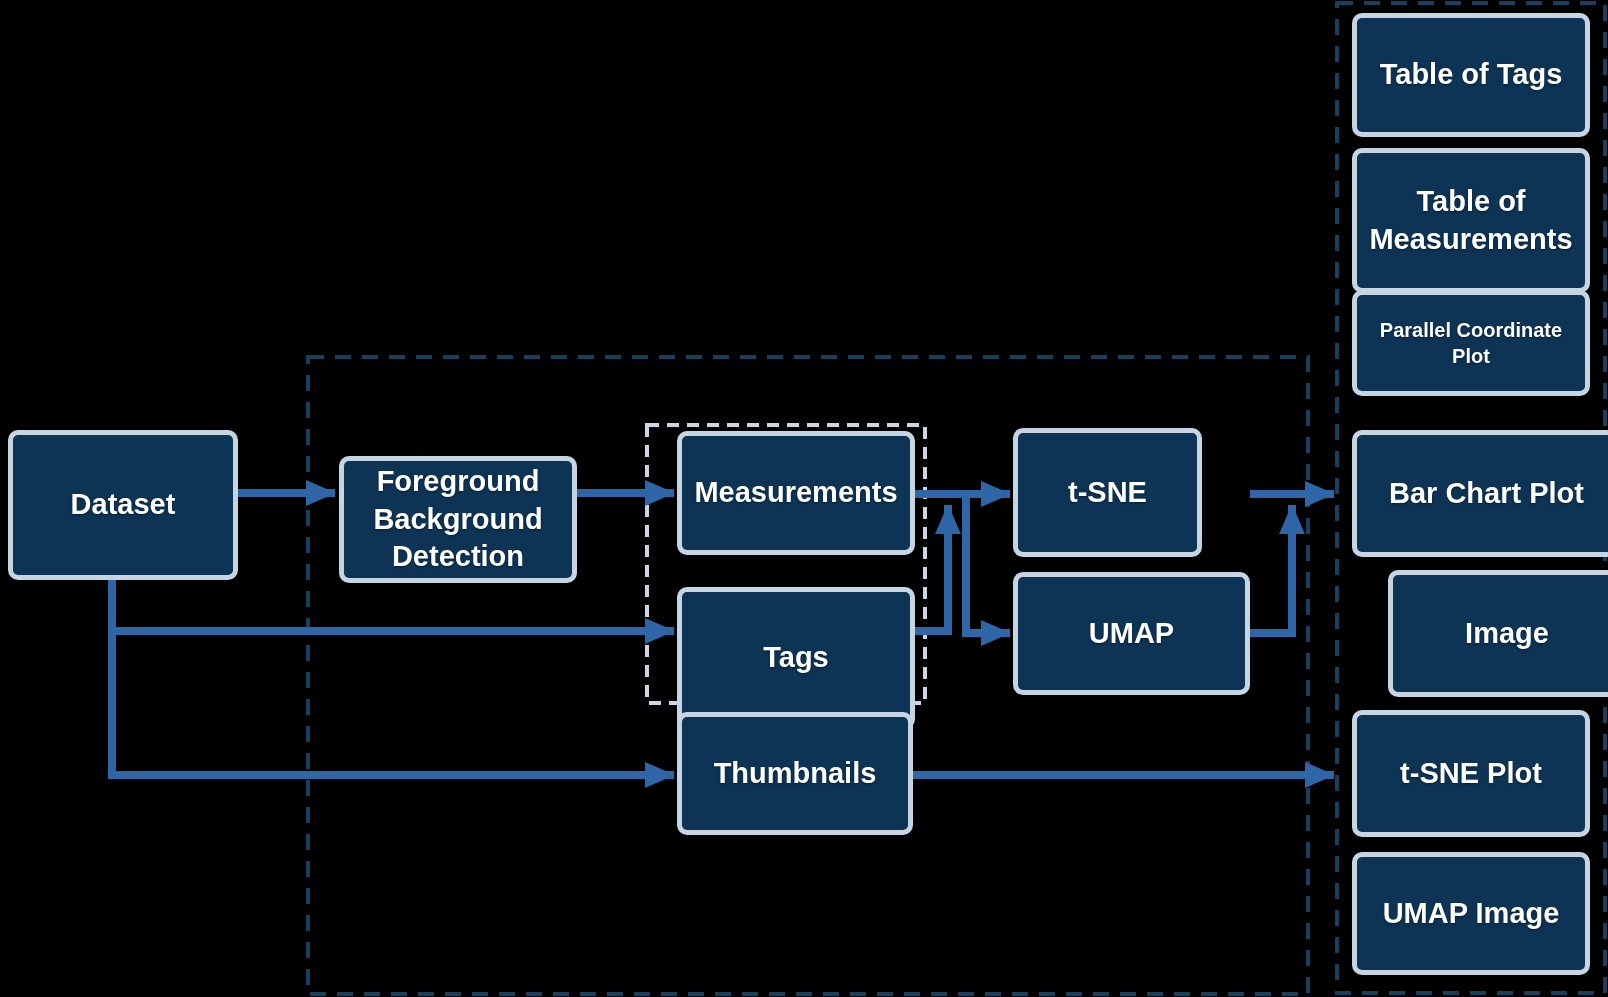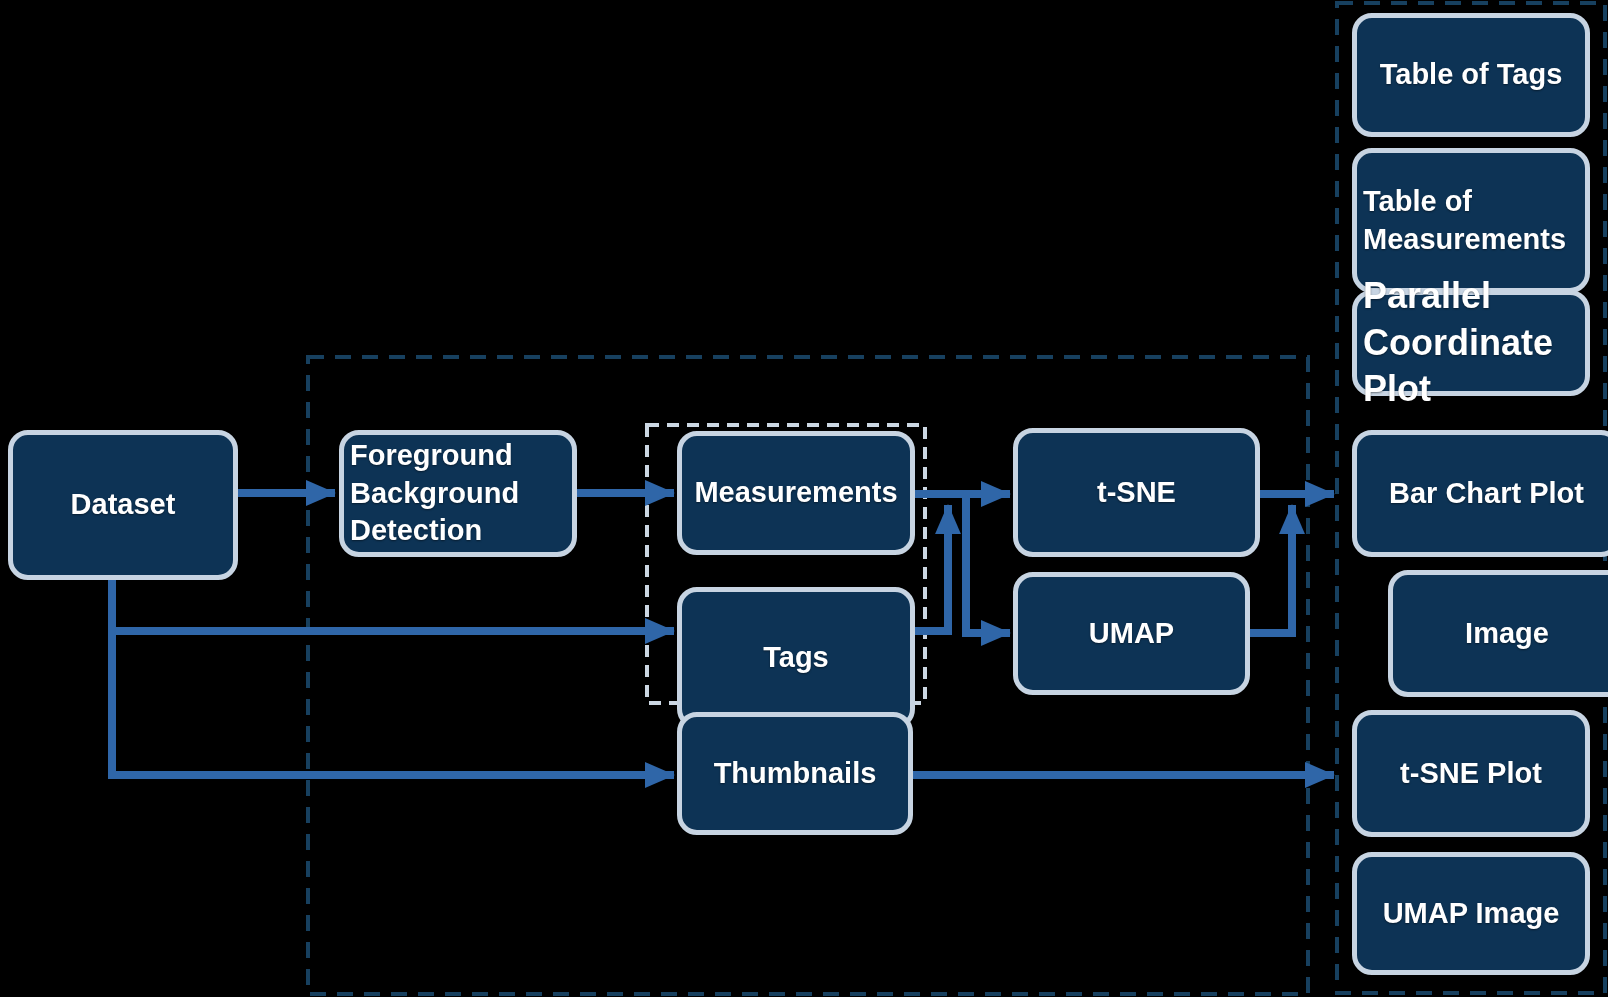--- a/index.html
+++ b/index.html
@@ -33,24 +33,25 @@
     fill: none;
     stroke: var(--inner-dash, #ccd7e3);
     stroke-width: 4;
     stroke-dasharray: 12 8;
   }
   .node {
     position: absolute;
     box-sizing: border-box;
     background: var(--node-fill, #0d3355);
     border: 5px solid var(--node-border, #c7d4e2);
-    border-radius: 20px;
+    border-radius: 10px;
     display: flex;
     align-items: center;
     justify-content: center;
+    text-align: center;
     color: var(--node-text, #ffffff);
     font-weight: 700;
     font-size: 29px;
     line-height: 1.30;
     padding: 4px 6px;
     text-shadow: 0 1px 2px rgba(0,0,0,0.45);
   }
 </style>
 </head>
 <body style="--background: #000000; --node-fill: #0d3355; --node-border: #c7d4e2; --node-text: #ffffff; --arrow: #2f66a8; --outer-dash: #17405f; --inner-dash: #ccd7e3;">
@@ -77,53 +78,53 @@
     <path class="arrow" marker-end="url(#ah)" d="M 913 631 L 948 631 L 948 505"></path>
     <path class="arrow" marker-end="url(#ah)" d="M 1250 494 L 1334 494"></path>
     <path class="arrow" marker-end="url(#ah)" d="M 1250 633 L 1292 633 L 1292 505"></path>
     <path class="arrow" marker-end="url(#ah)" d="M 913 775 L 1334 775"></path>
   </svg>
 
   <div class="node" style="left:8px;   top:430px; width:230px; height:150px">
     <span>Dataset</span>
   </div>
 
-  <div class="node" style="left:339px; top:430px; width:238px; height:127px">
+  <div class="node" style="left:339px; top:456px; width:238px; height:127px">
     <span>Foreground Background Detection</span>
   </div>
 
   <div class="node" style="left:677px; top:431px; width:238px; height:124px">
     <span>Measurements</span>
   </div>
 
   <div class="node" style="left:677px; top:587px; width:238px; height:142px">
     <span>Tags</span>
   </div>
 
   <div class="node" style="left:677px; top:712px; width:236px; height:123px">
     <span>Thumbnails</span>
   </div>
 
-  <div class="node" style="left:1013px; top:428px; width:247px; height:129px">
+  <div class="node" style="left:1013px; top:428px; width:189px; height:129px">
     <span>t-SNE</span>
   </div>
 
   <div class="node" style="left:1013px; top:572px; width:237px; height:123px">
     <span>UMAP</span>
   </div>
 
   <div class="node" style="left:1352px; top:13px; width:238px; height:124px">
     <span>Table of Tags</span>
   </div>
 
   <div class="node" style="left:1352px; top:148px; width:238px; height:145px">
     <span>Table of Measurements</span>
   </div>
 
-  <div class="node" style="left:1352px; top:290px; width:238px; height:106px; font-size:36px">
+  <div class="node" style="left:1352px; top:290px; width:238px; height:106px; font-size:20px">
     <span>Parallel Coordinate Plot</span>
   </div>
 
   <div class="node" style="left:1352px; top:430px; width:269px; height:127px">
     <span>Bar Chart Plot</span>
   </div>
 
   <div class="node" style="left:1388px; top:570px; width:238px; height:127px">
     <span>Image</span>
   </div>

